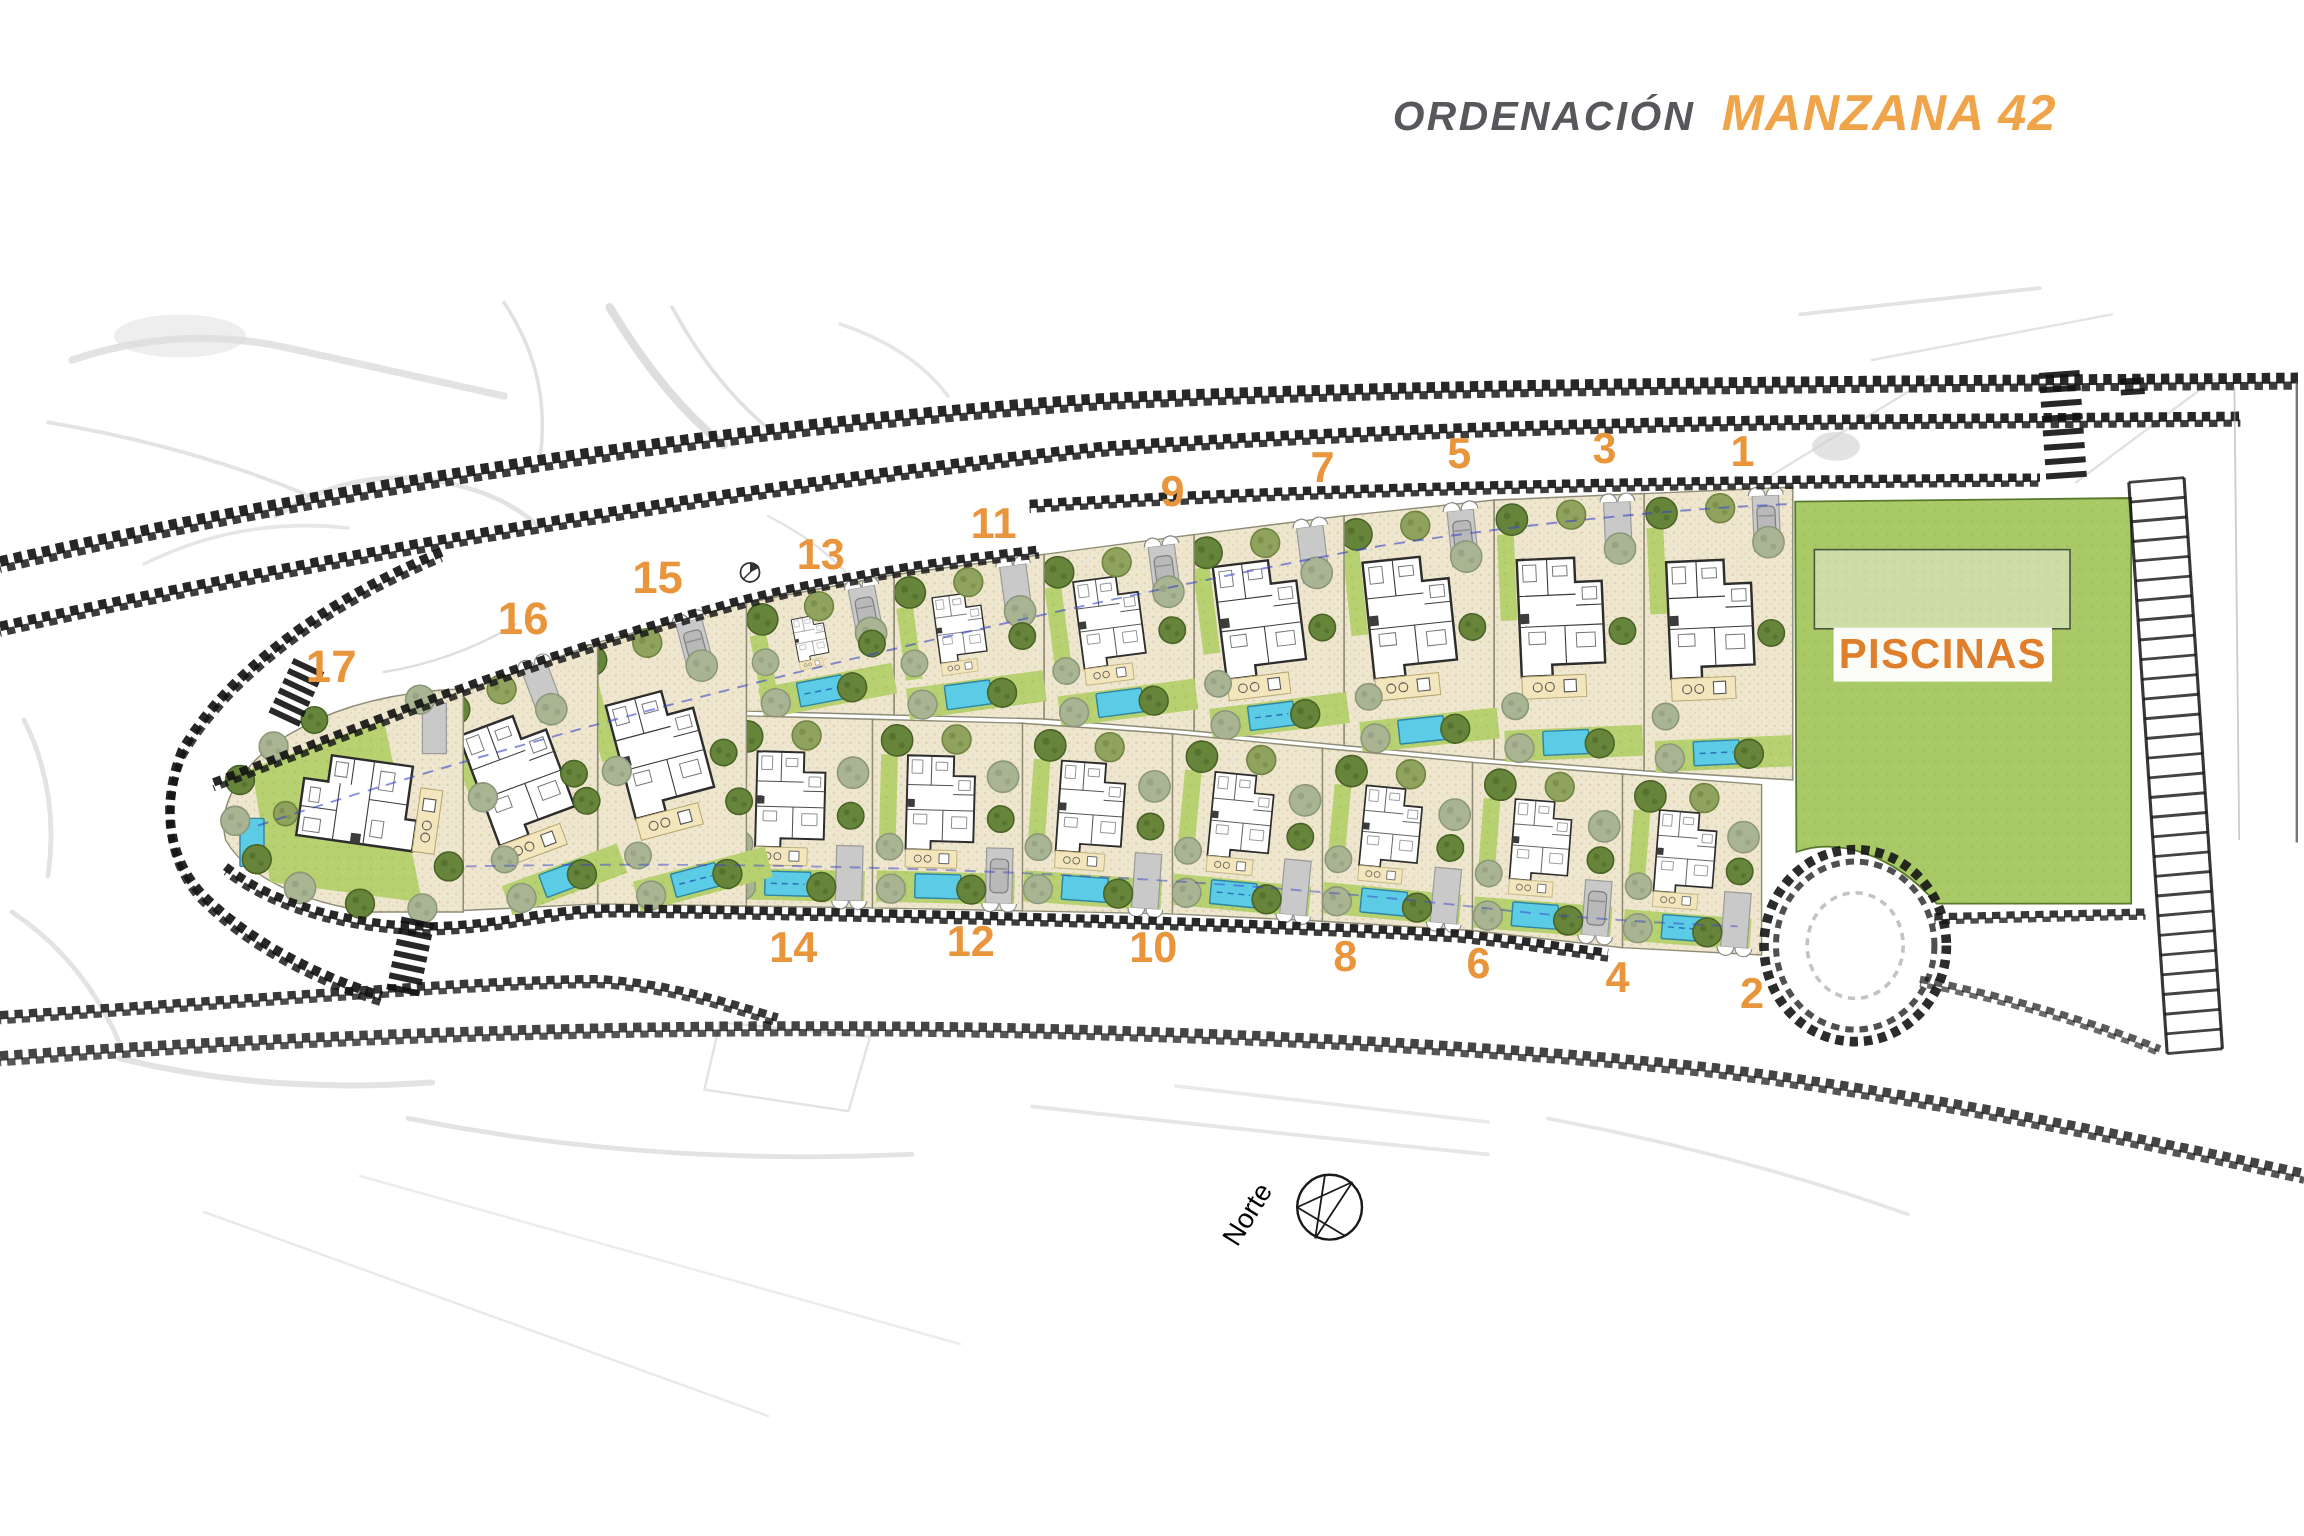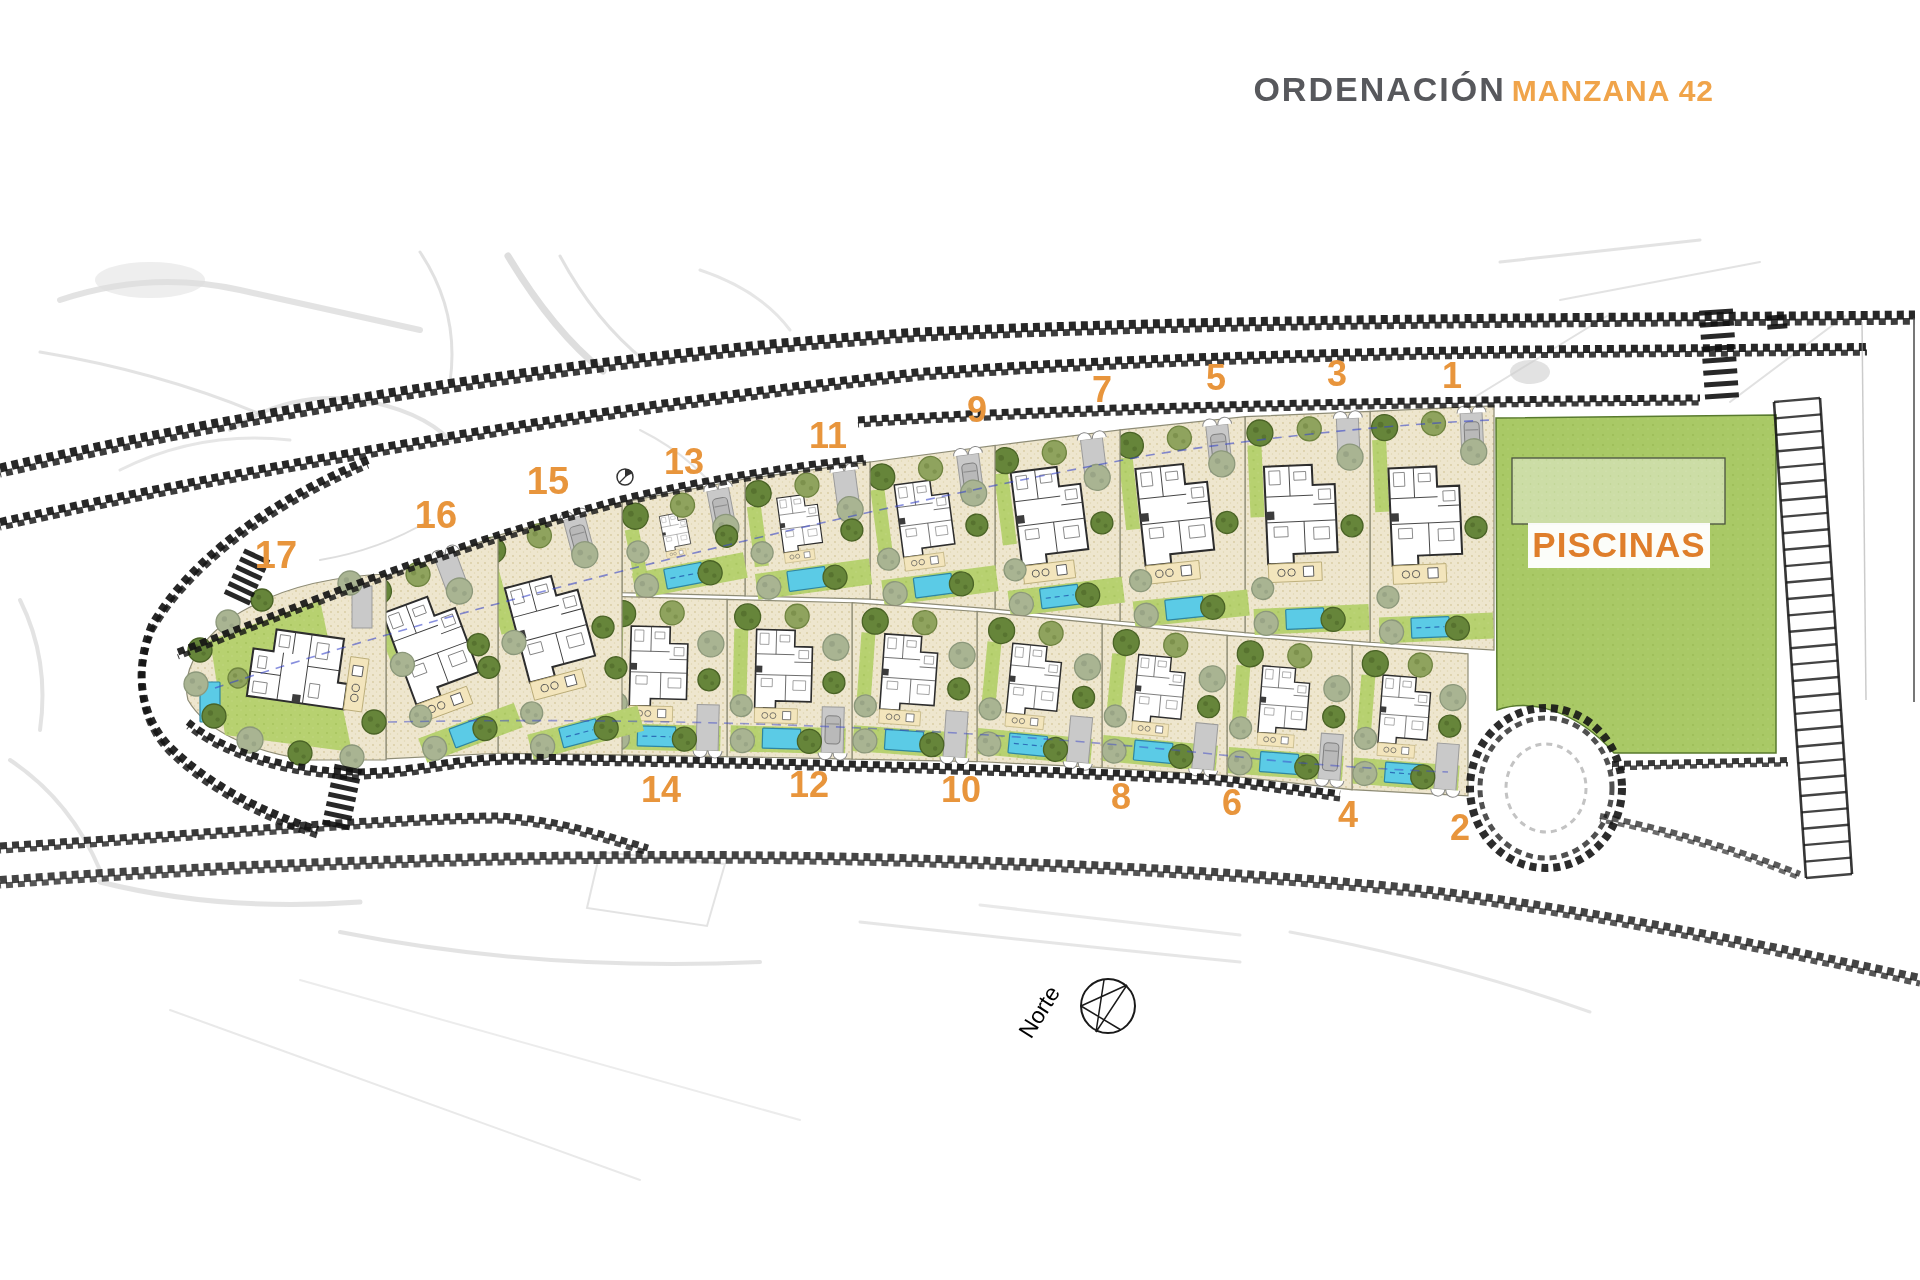--- a/index.html
+++ b/index.html
@@ -1,20 +1,20 @@
 <!DOCTYPE html>
 <html><head>
 <meta charset="utf-8">
 <style>
   html,body{margin:0;padding:0;background:#ffffff;}
   body{width:1920px;height:1280px;overflow:hidden;}
   .stage{position:relative;width:1920px;height:1280px;font-family:"Liberation Sans",sans-serif;background:#ffffff;}
-  .titlebar{position:absolute;top:70px;right:206px;display:flex;align-items:baseline;gap:6px;white-space:nowrap;}
+  .titlebar{position:absolute;top:70px;right:206px;display:flex;align-items:baseline;gap:22px;white-space:nowrap;font-style:italic;}
   .title-section{font-size:34px;font-weight:700;letter-spacing:2px;color:#57585C;}
-  .title-block{font-size:30px;font-weight:700;letter-spacing:1px;color:#F0A44A;}
+  .title-block{font-size:42px;font-weight:700;letter-spacing:1px;color:#F0A44A;}
   svg{position:absolute;left:0;top:0;}
   text{font-family:"Liberation Sans",sans-serif;}
 </style>
 </head>
 <body>
 
 <div class="stage">
   <svg id="plan-svg" width="1920" height="1280" viewBox="0 0 1920 1280">
     <defs>
       <pattern id="sand" width="7" height="7" patternUnits="userSpaceOnUse">

